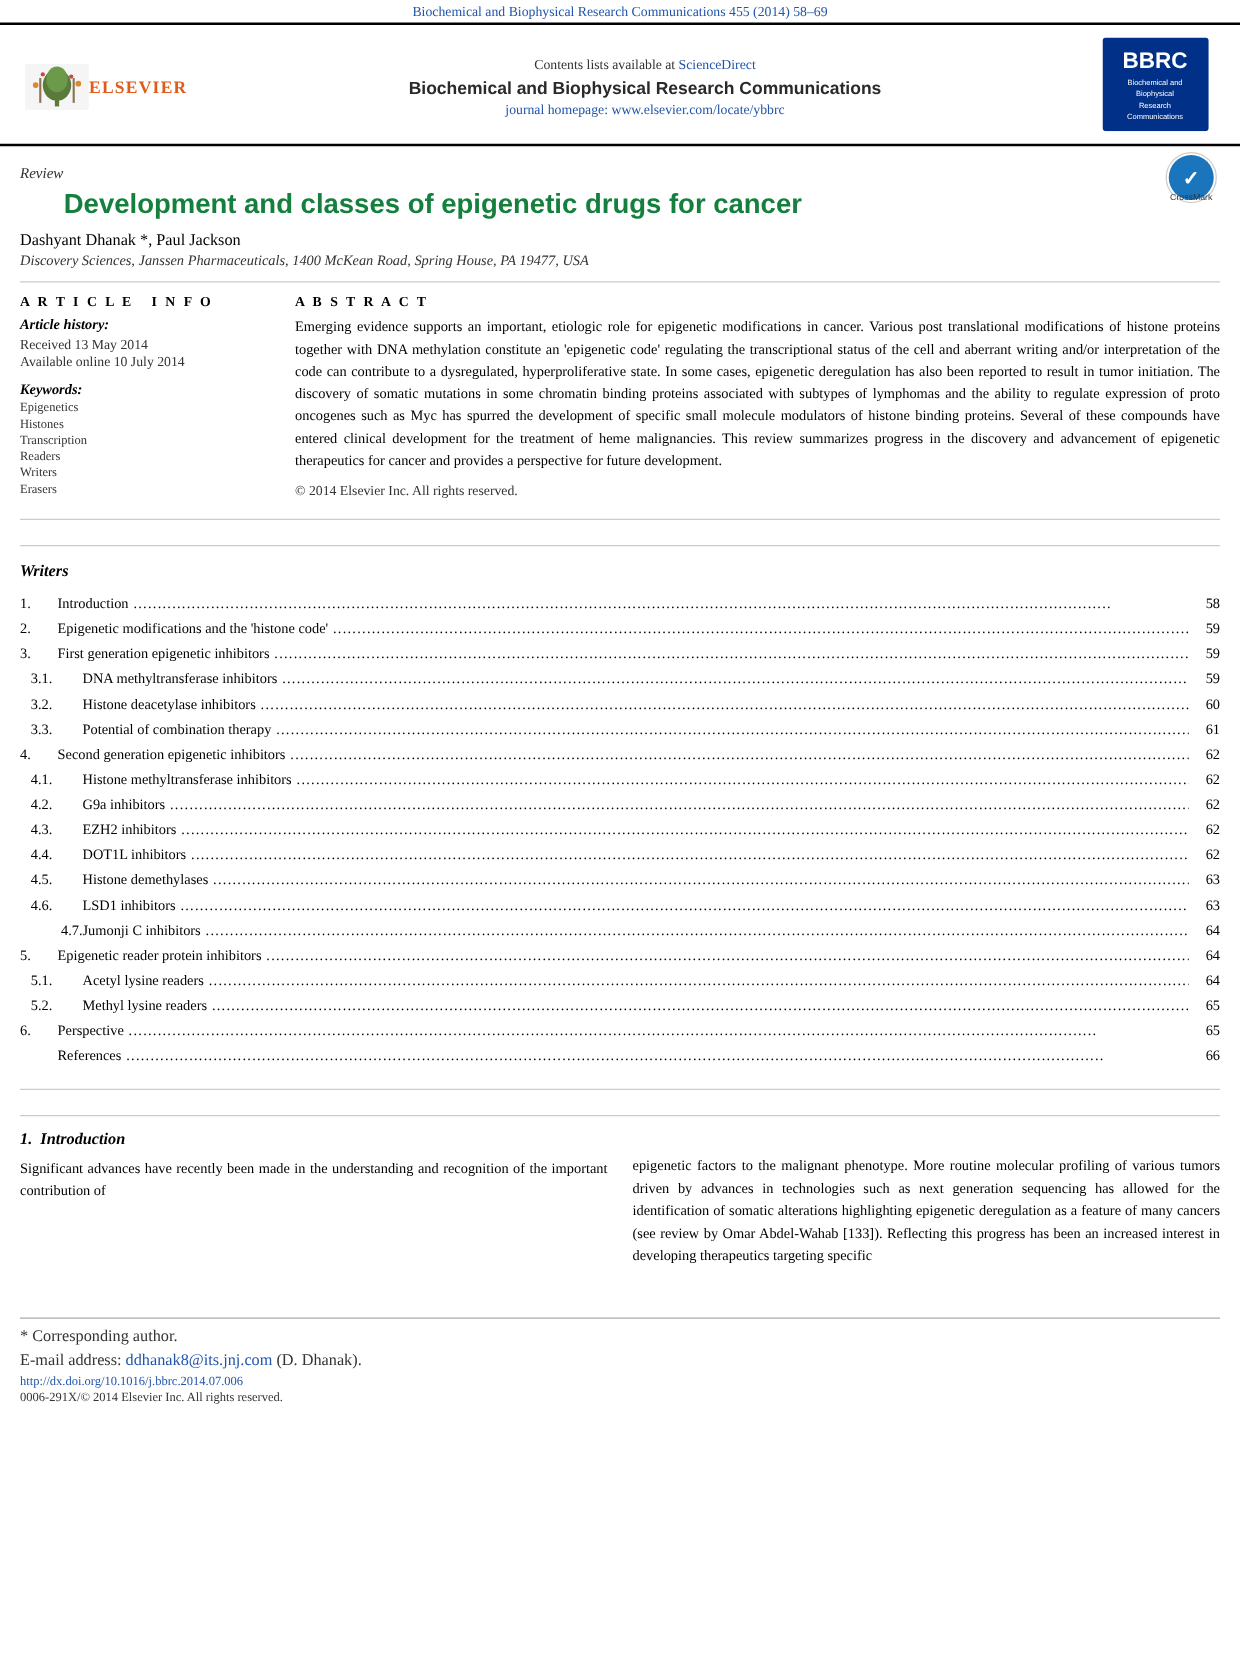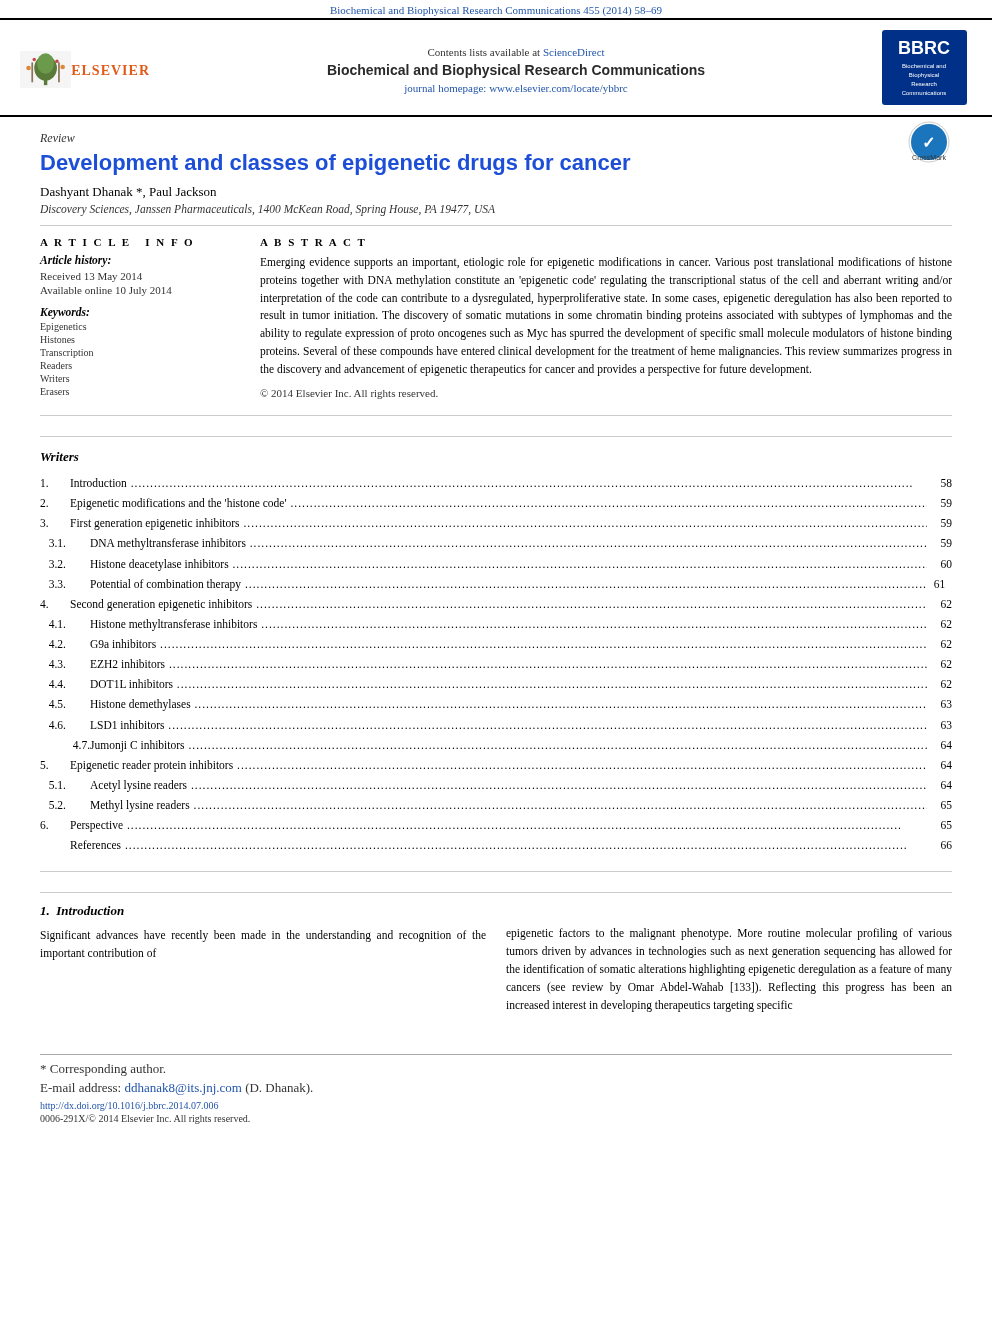--- a/index.html
+++ b/index.html
@@ -91,37 +91,38 @@
       width: 90px;
       flex-shrink: 0;
     }
 
     .bbrc-logo {
       width: 85px;
       height: 75px;
     }
 
     .paper-body {
-      padding: 0 40px;
+      padding: 0 16px;
     }
 
     .review-label {
       font-style: italic;
       font-size: 12px;
       color: #333;
       margin-top: 14px;
       margin-bottom: 4px;
     }
 
     .paper-title {
       font-size: 22px;
       font-weight: bold;
-      color: #1d4ed8;
+      color: #15803d;
       margin-bottom: 8px;
       font-family: Arial, sans-serif;
+      margin-left: 35px;
     }
 
     .crossmark {
       float: right;
       margin-top: -30px;
     }
 
     .authors {
       font-size: 13px;
       margin-bottom: 3px;
@@ -406,21 +407,21 @@
       <span style="width:25px; text-align:right;">59</span>
     </div>
     <div class="toc-row">
       <span style="width:50px; flex-shrink:0;">&nbsp;&nbsp;&nbsp;3.2.</span>
       <span style="flex:1; overflow:hidden; white-space:nowrap;">Histone deacetylase inhibitors<span style="letter-spacing:1px; color:#000;">&nbsp;...................................................................................................................................................................................................................................&nbsp;</span></span>
       <span style="width:25px; text-align:right;">60</span>
     </div>
     <div class="toc-row">
       <span style="width:50px; flex-shrink:0;">&nbsp;&nbsp;&nbsp;3.3.</span>
       <span style="flex:1; overflow:hidden; white-space:nowrap;">Potential of combination therapy<span style="letter-spacing:1px; color:#000;">&nbsp;................................................................................................................................................................................................................................&nbsp;</span></span>
-      <span style="width:25px; text-align:center;">61</span>
+      <span style="width:25px; text-align:right;">61</span>
     </div>
     <div class="toc-row">
       <span class="toc-num">4.</span>
       <span style="flex:1; overflow:hidden; white-space:nowrap;">Second generation epigenetic inhibitors<span style="letter-spacing:1px; color:#000;">&nbsp;....................................................................................................................................................................................................................&nbsp;</span></span>
       <span style="width:25px; text-align:right;">62</span>
     </div>
     <div class="toc-row">
       <span style="width:50px; flex-shrink:0;">&nbsp;&nbsp;&nbsp;4.1.</span>
       <span style="flex:1; overflow:hidden; white-space:nowrap;">Histone methyltransferase inhibitors<span style="letter-spacing:1px; color:#000;">&nbsp;...........................................................................................................................................................................................................................&nbsp;</span></span>
       <span style="width:25px; text-align:right;">62</span>

